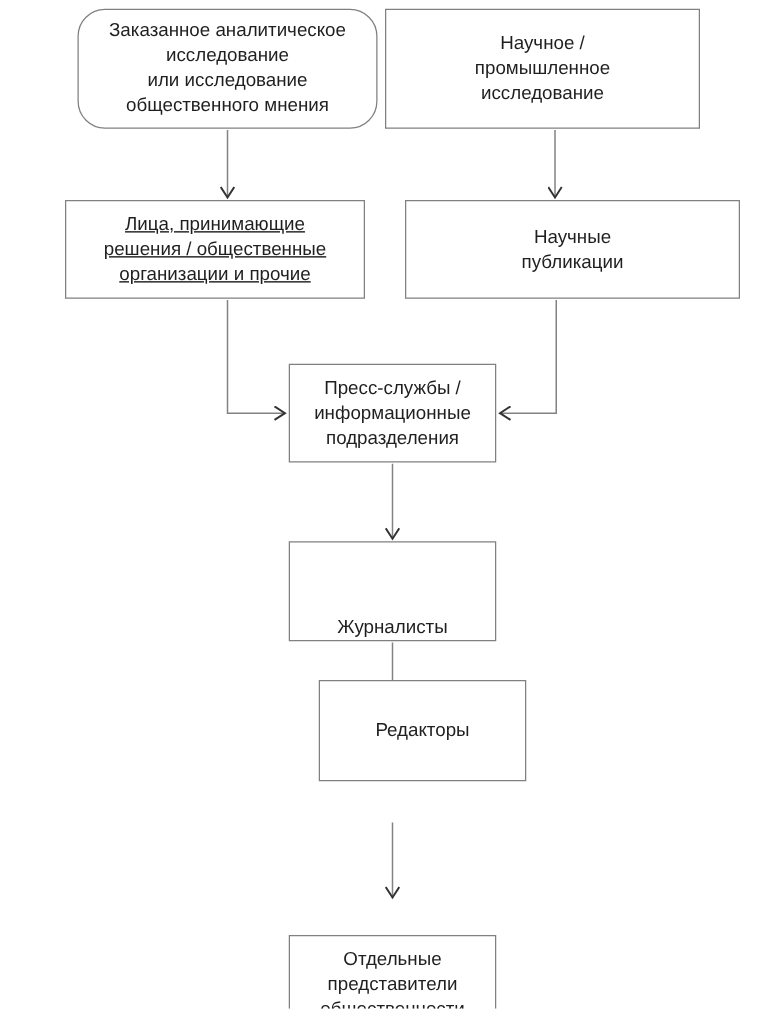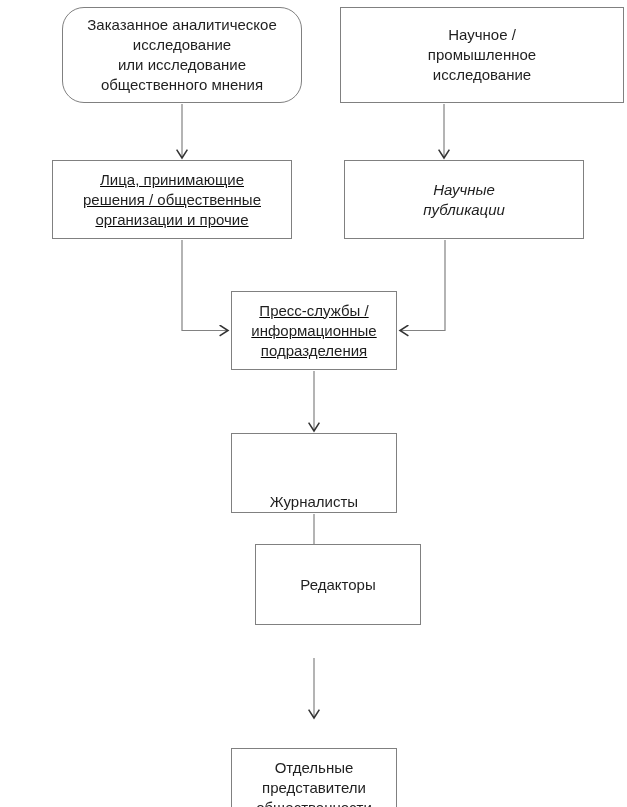--- a/index.html
+++ b/index.html
@@ -47,24 +47,24 @@
   .node-label {
     display: block;
     width: 100%;
     text-align: center;
     font-size: 15px;
     line-height: 20px;
     color: var(--text);
     white-space: pre-line;
   }
   .node-a { left: 62px;  top: 7px;   width: 240px; height: 96px; border-radius: 22px; }
-  .node-b { left: 340px; top: 7px;   width: 284px; height: 96px; }
+  .node-b { left: 308px; top: 7px;   width: 252px; height: 96px; }
   .node-c { left: 52px;  top: 160px; width: 240px; height: 79px; text-decoration: underline; }
-  .node-d { left: 344px; top: 160px; width: 240px; height: 79px; font-style: italic; }
-  .node-e { left: 231px; top: 291px; width: 166px; height: 79px; text-decoration: underline; }
+  .node-d { left: 324px; top: 160px; width: 268px; height: 79px; }
+  .node-e { left: 231px; top: 291px; width: 166px; height: 79px; }
   .node-f { left: 231px; top: 433px; width: 166px; height: 80px; align-items: flex-end; }
   .node-g { left: 231px; top: 544px; width: 166px; height: 81px; margin-left: 24px; }
   .node-h { left: 231px; top: 720px; width: 166px; height: 79px; margin-top: 28px; }
 </style>
 </head>
 <body>
 
 <div class="canvas">
 
   <svg class="arrows-layer" width="627" height="807" viewBox="0 0 627 807" xmlns="http://www.w3.org/2000/svg">

